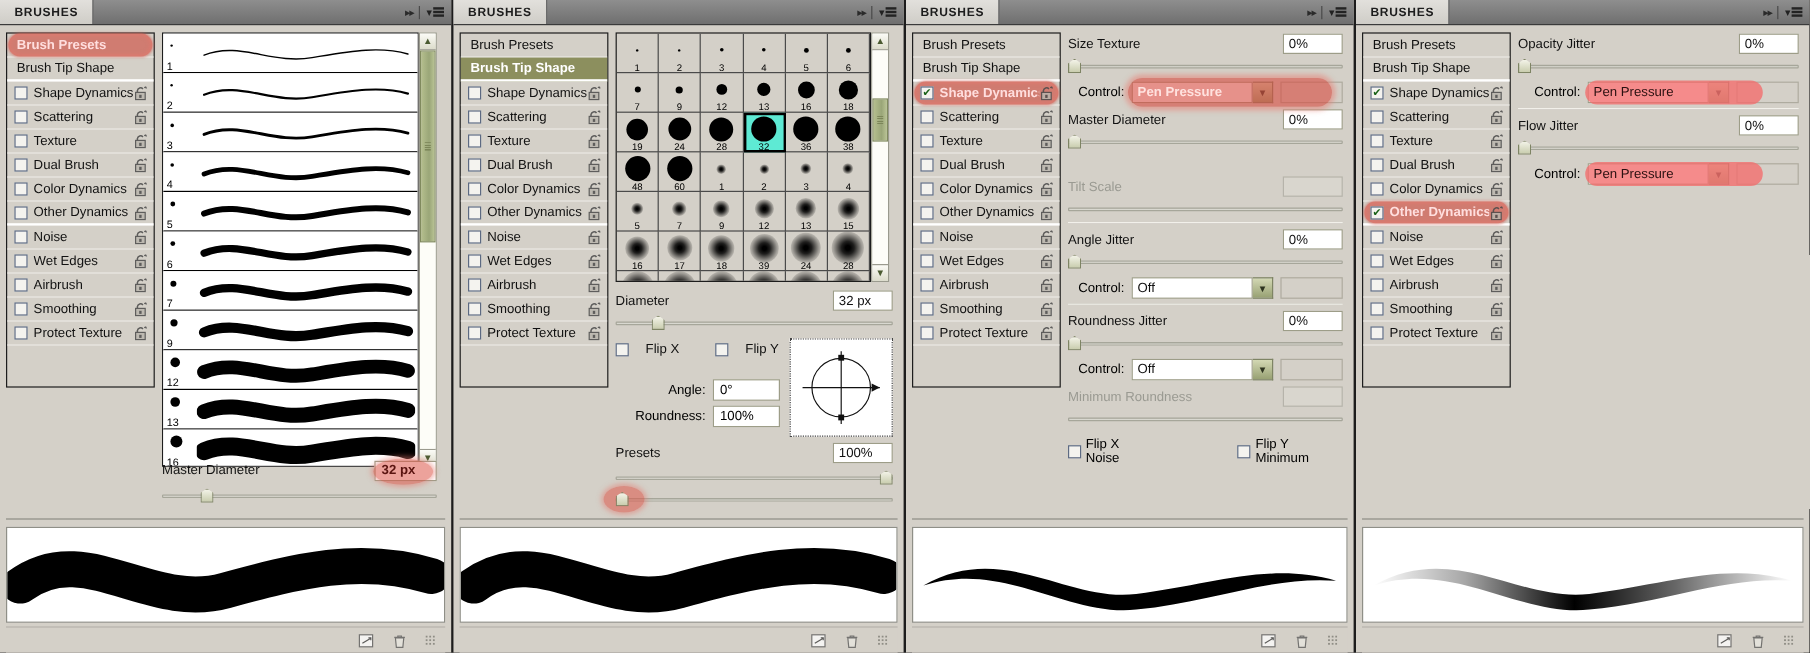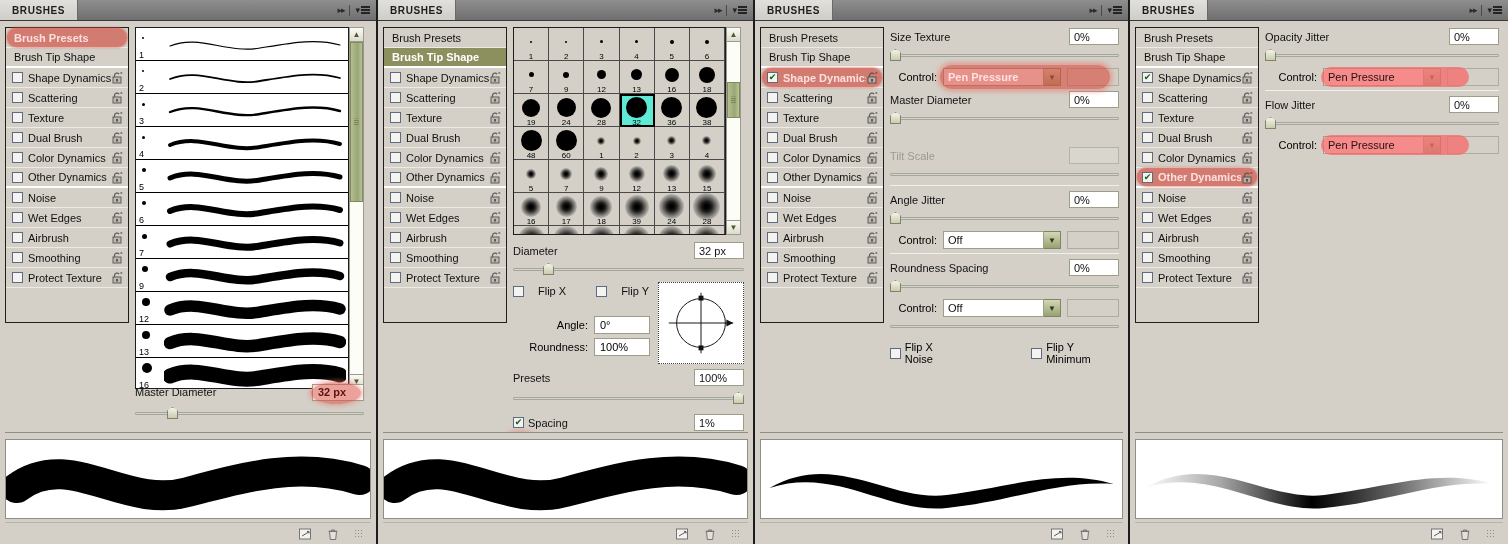--- a/index.html
+++ b/index.html
@@ -983,26 +983,20 @@
           <div class="lrow" style="margin-top:4px;">
             <span class="lab">Presets</span>
             <span class="spacer"></span>
             <span class="num">100%</span>
           </div>
           <div class="slider" style="margin-top:4px;">
             <div class="strack"></div>
             <div class="shandle" style="right:0;"></div>
           </div>
 
-          <div class="lrow" style="margin-top:8px;">
-            <span class="cb on"></span>
-            <span class="lab">Spacing</span>
-            <span class="spacer"></span>
-            <span class="num">1%</span>
-          </div>
           <div class="slider" style="margin-top:4px;">
             <div class="strack"></div>
             <span class="redmark" style="left:-10px;top:-4px;"></span>
             <div class="shandle" style="left:0;"></div>
           </div>
         </div>
       </div>
     </div>
 
     <div class="previewwrap">
@@ -1254,41 +1248,46 @@
                   <span>Off</span>
                 </span>
               <span class="carrow">▼</span>
               <span class="ghost"></span>
             </span>
           </div>
 
           <div class="hr"></div>
 
           <div class="lrow">
-            <span class="lab">Roundness Spacing</span>
+            <span class="lab">Roundness Jitter</span>
             <span class="spacer"></span>
             <span class="num">0%</span>
           </div>
           <div class="slider">
             <div class="strack"></div>
             <div class="shandle" style="left:0;"></div>
           </div>
 
           <div style="display:flex;align-items:center;gap:6px;margin-top:6px;">
             <span style="flex:1"></span>
             <span style="font-size:11px;">Control:</span>
             <span class="combo" style="width:176px;">
               <span class="cbox">
                   <span>Off</span>
                 </span>
               <span class="carrow">▼</span>
               <span class="ghost"></span>
             </span>
           </div>
 
+          <div class="lrow" style="margin-top:4px;">
+            <span class="lab dim">Minimum Roundness</span>
+            <span class="spacer"></span>
+            <span class="num numdis"></span>
+          </div>
           <div class="slider">
             <div class="strack"></div>
           </div>
 
           <div class="flipror flipjitter" style="display:flex;align-items:center;font-size:11px;margin-top:8px;">
             <span class="cb"></span>
             <span>Flip X Noise</span>
             <span style="width:72px"></span>
             <span class="cb"></span>
             <span>Flip Y Minimum</span>

